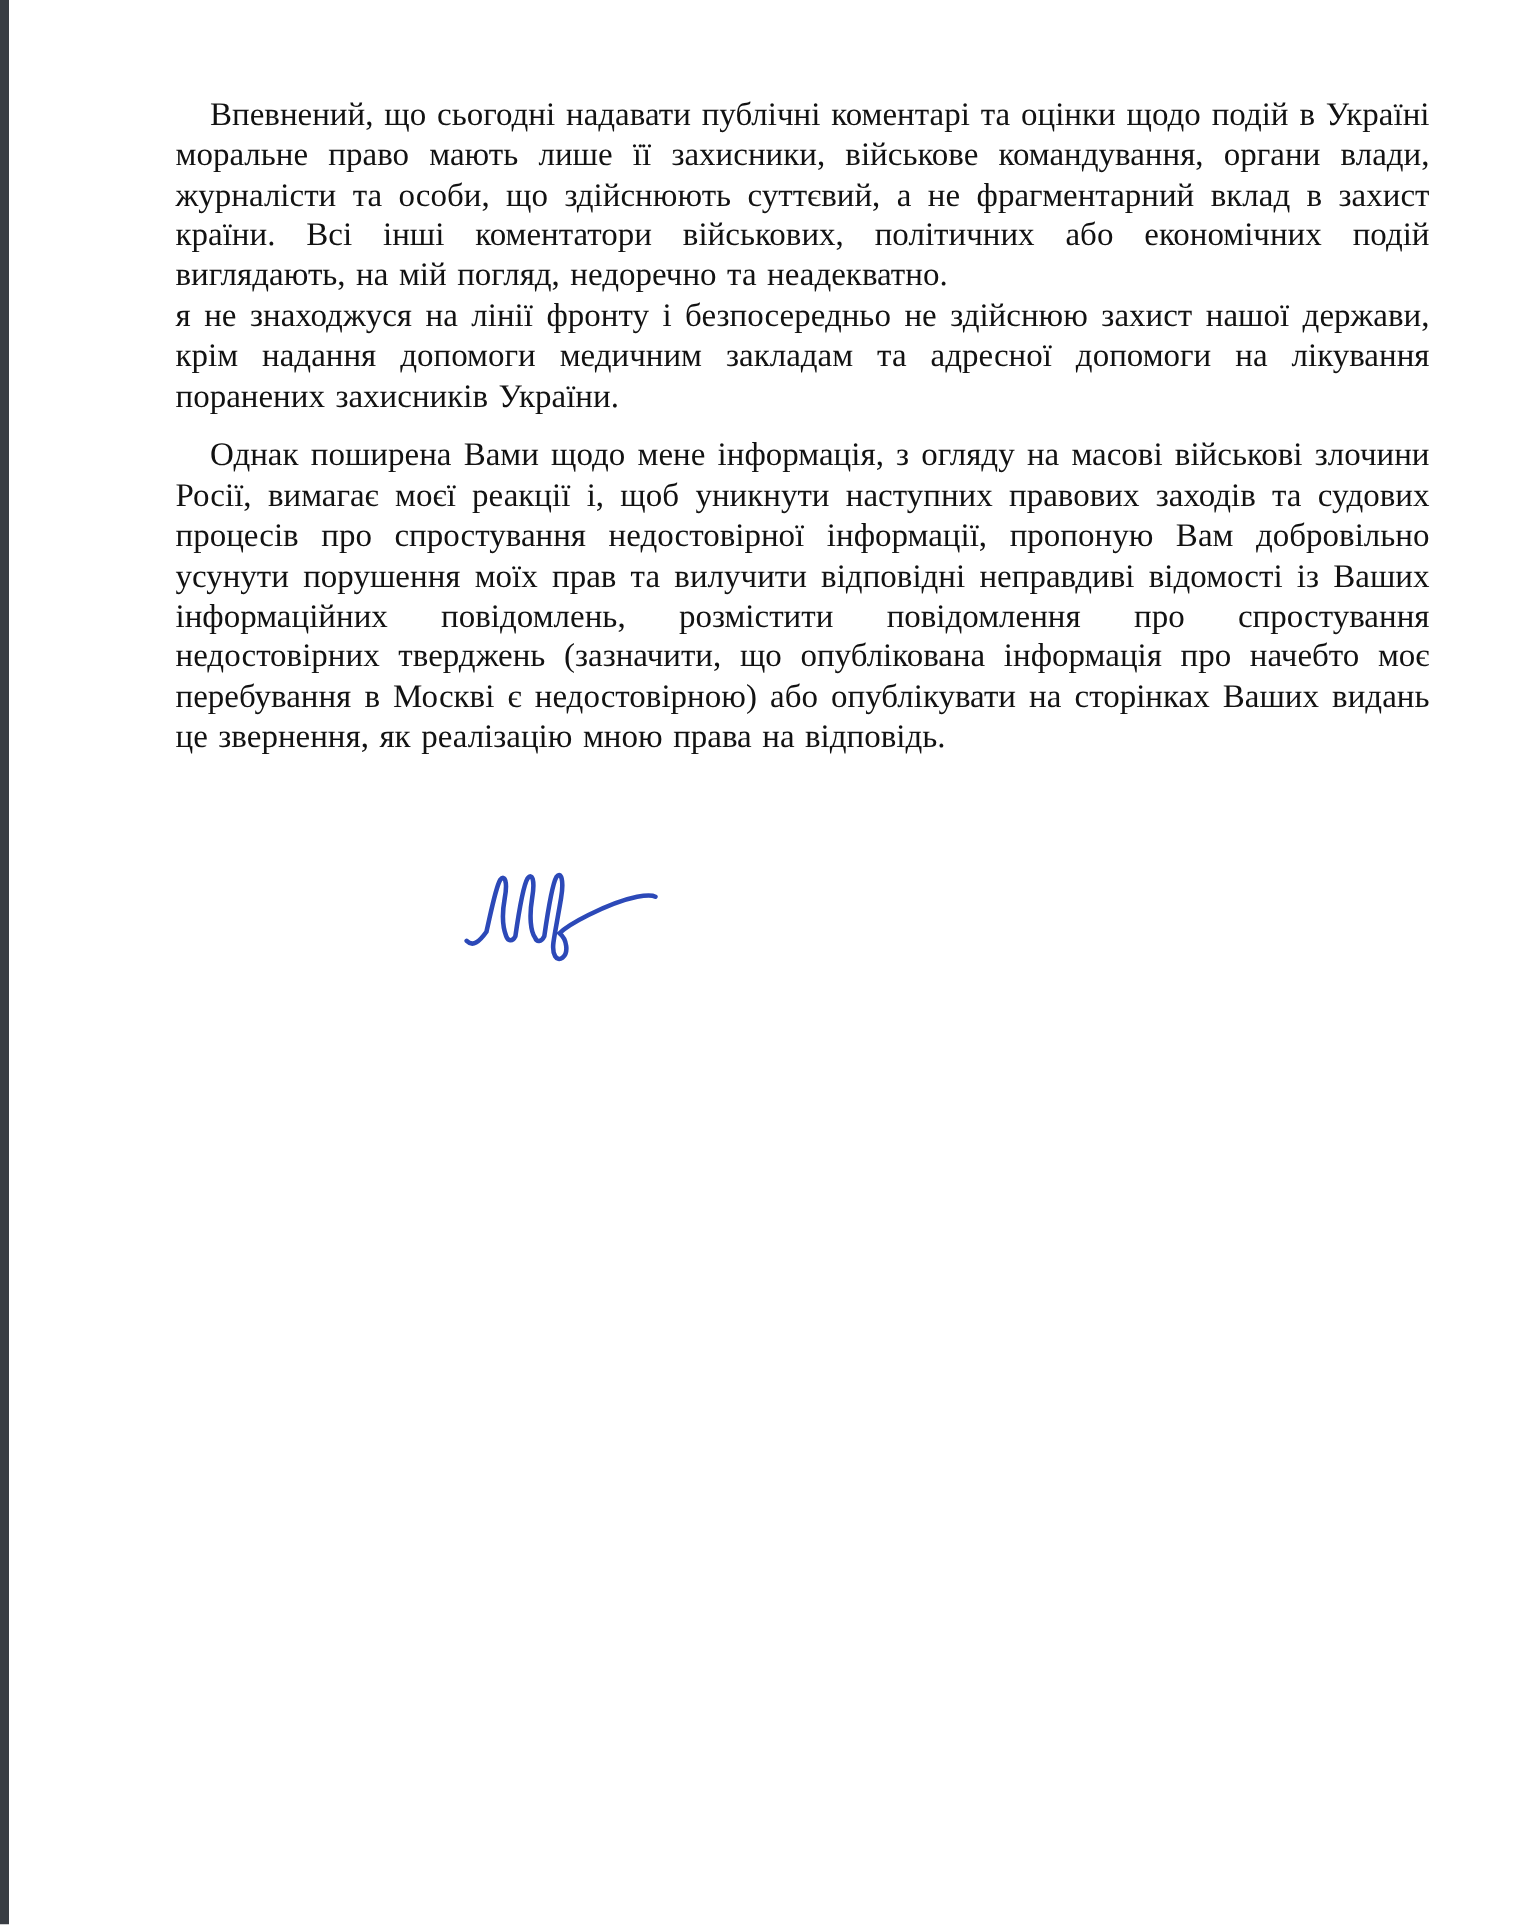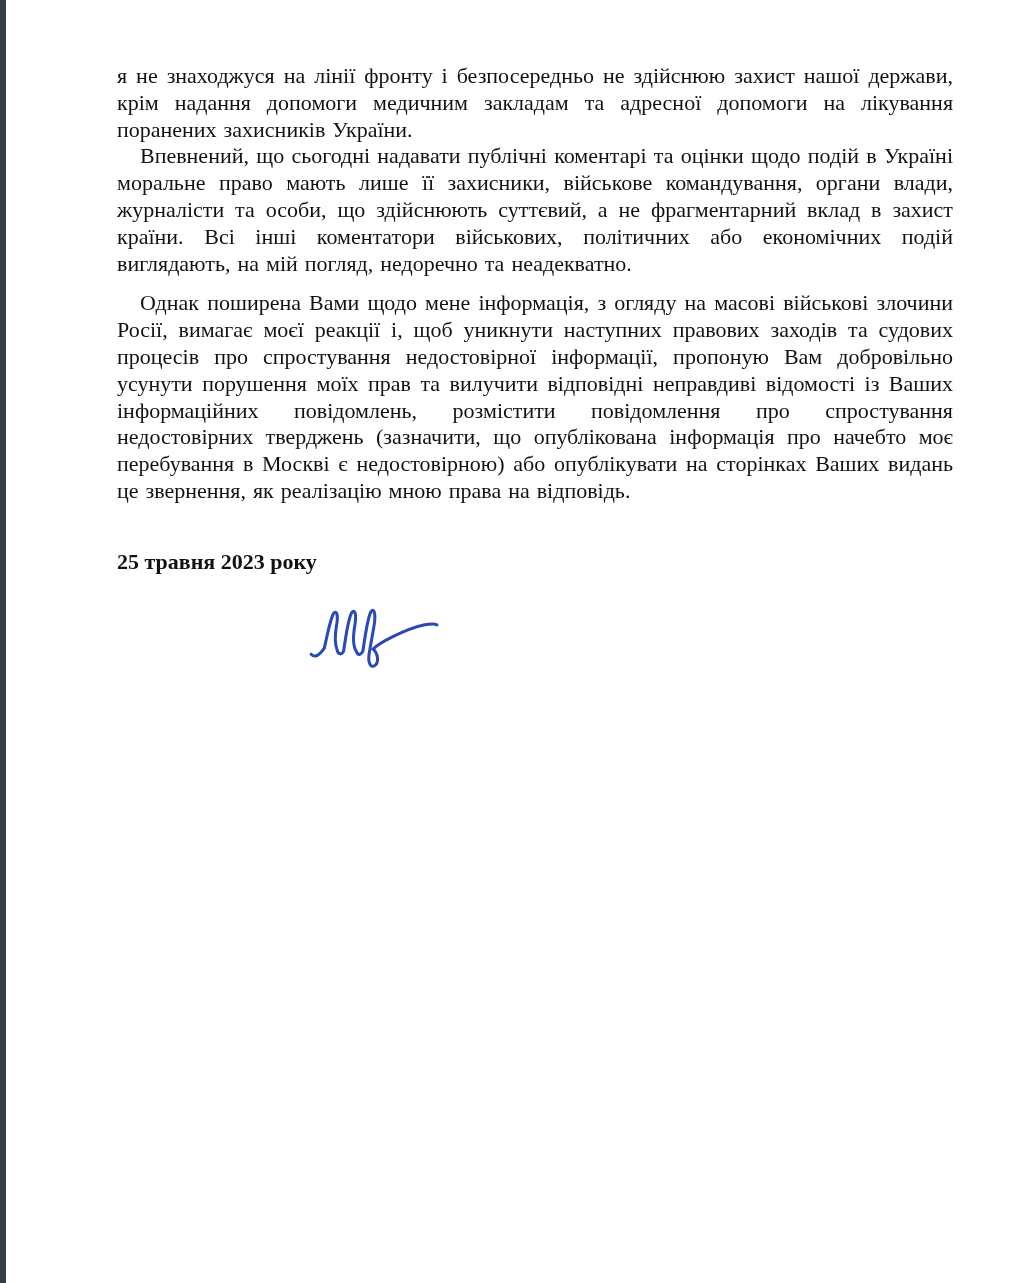--- a/index.html
+++ b/index.html
@@ -68,28 +68,27 @@
 </style>
 </head>
 <body>
 
 <div class="screen">
 
   <div class="left-edge-bar"></div>
 
   <div class="doc-content">
 
+    <p class="para indent">Впевнений, що сьогодні надавати публічні коментарі та оцінки щодо подій в Україні моральне право мають лише її захисники, військове командування, органи влади, журналісти та особи, що здійснюють суттєвий, а не фрагментарний вклад в захист країни. Всі інші коментатори військових, політичних або економічних подій виглядають, на мій погляд, недоречно та неадекватно.</p>
+
     <p class="para">я не знаходжуся на лінії фронту і безпосередньо не здійснюю захист нашої держави, крім надання допомоги медичним закладам та адресної допомоги на лікування поранених захисників України.</p>
-
-    <p class="para indent">Впевнений, що сьогодні надавати публічні коментарі та оцінки щодо подій в Україні моральне право мають лише її захисники, військове командування, органи влади, журналісти та особи, що здійснюють суттєвий, а не фрагментарний вклад в захист країни. Всі інші коментатори військових, політичних або економічних подій виглядають, на мій погляд, недоречно та неадекватно.</p>
 
     <p class="para indent gap-before">Однак поширена Вами щодо мене інформація, з огляду на масові військові злочини Росії, вимагає моєї реакції і, щоб уникнути наступних правових заходів та судових процесів про спростування недостовірної інформації, пропоную Вам добровільно усунути порушення моїх прав та вилучити відповідні неправдиві відомості із Ваших інформаційних повідомлень, розмістити повідомлення про спростування недостовірних тверджень (зазначити, що опублікована інформація про начебто моє перебування в Москві є недостовірною) або опублікувати на сторінках Ваших видань це звернення, як реалізацію мною права на відповідь.</p>
 
     <div class="signoff-row">
-      <span class="date-line">25 травня 2023 року</span>
     </div>
 
     <div class="signature-wrap">
       <svg viewBox="0 0 135 62" aria-hidden="true">
         <path class="signature-stroke" d="
           M 8,47
           C 12,51 16,48 21,41
           C 24,28 27,12 30,7
           C 33,3 35,8 33,19
           C 31,30 32,39 34,44

